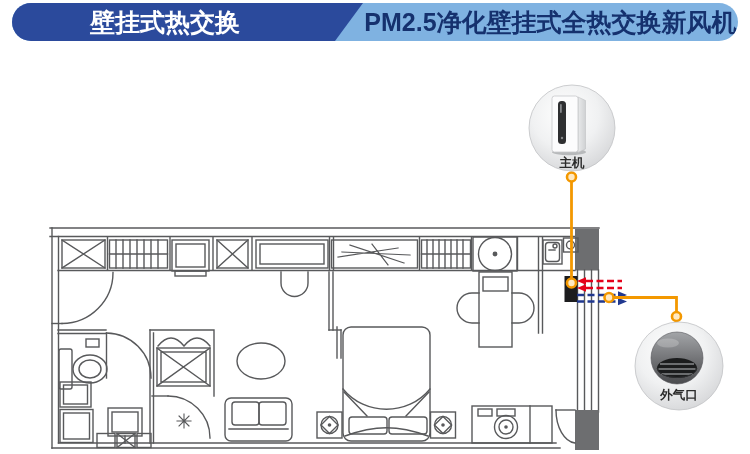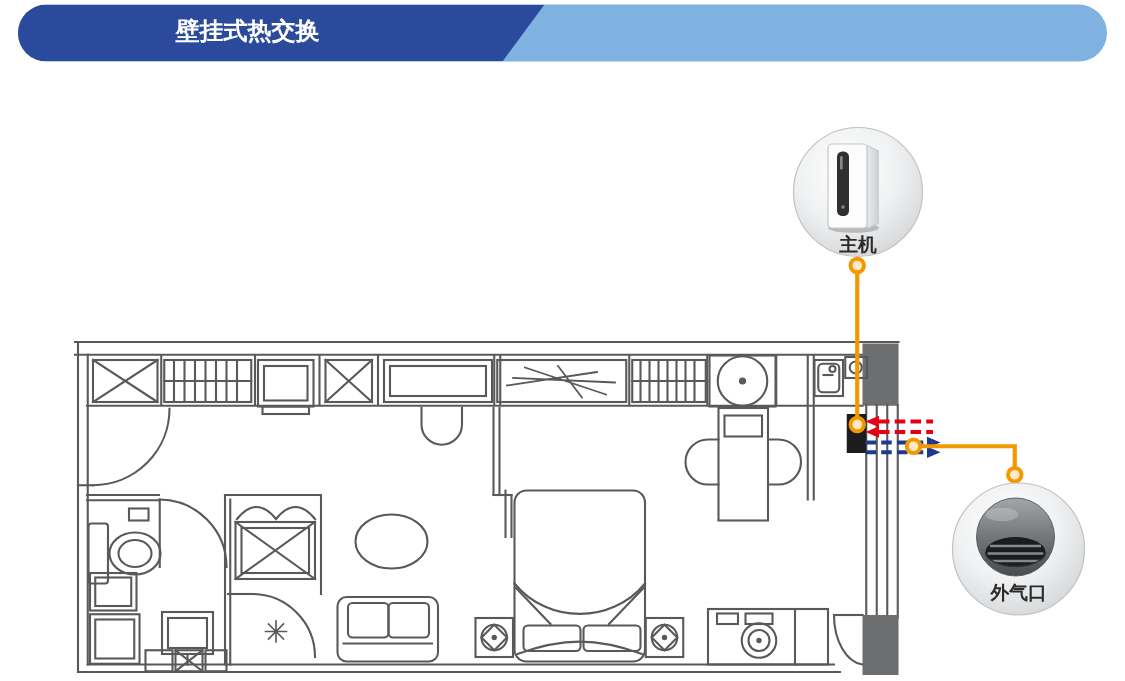--- a/index.html
+++ b/index.html
@@ -12,36 +12,37 @@
     border-radius:19px;overflow:hidden;background:#7fb2e1;
   }
   .header-left{
     position:absolute;left:0;top:0;width:100%;height:100%;
     background:#2b4a9c;
     -webkit-clip-path:polygon(0 0,351px 0,323px 38px,0 38px);
     clip-path:polygon(0 0,351px 0,323px 38px,0 38px);
   }
   .header-label{
     position:absolute;top:0;height:38px;line-height:38px;
-    font-size:16px;font-weight:bold;text-align:center;white-space:nowrap;
+    font-size:25px;font-weight:bold;text-align:center;white-space:nowrap;
   }
   .header-label.left{left:0;width:306px;color:#ffffff;}
   .header-label.right{left:351px;width:375px;color:#15316e;}
   svg{position:absolute;left:0;top:0;}
   .callout-label{
     font-size:12.5px;font-weight:bold;fill:#2b2b2b;
     font-family:"Liberation Sans",sans-serif;
   }
 </style>
 </head>
 <body>
 
 <div class="header-bar">
   <div class="header-left"></div>
   <div class="header-label left">壁挂式热交换</div>
+  <div class="header-label right">PM2.5净化壁挂式全热交换新风机</div>
 </div>
 
 <svg width="750" height="454" viewBox="0 0 750 454">
   <defs>
     <radialGradient id="calloutGrad" cx="42%" cy="34%" r="78%">
       <stop offset="0" stop-color="#ffffff"></stop>
       <stop offset="0.5" stop-color="#f0f1f2"></stop>
       <stop offset="0.85" stop-color="#d9dadc"></stop>
       <stop offset="1" stop-color="#c5c7c9"></stop>
     </radialGradient>

